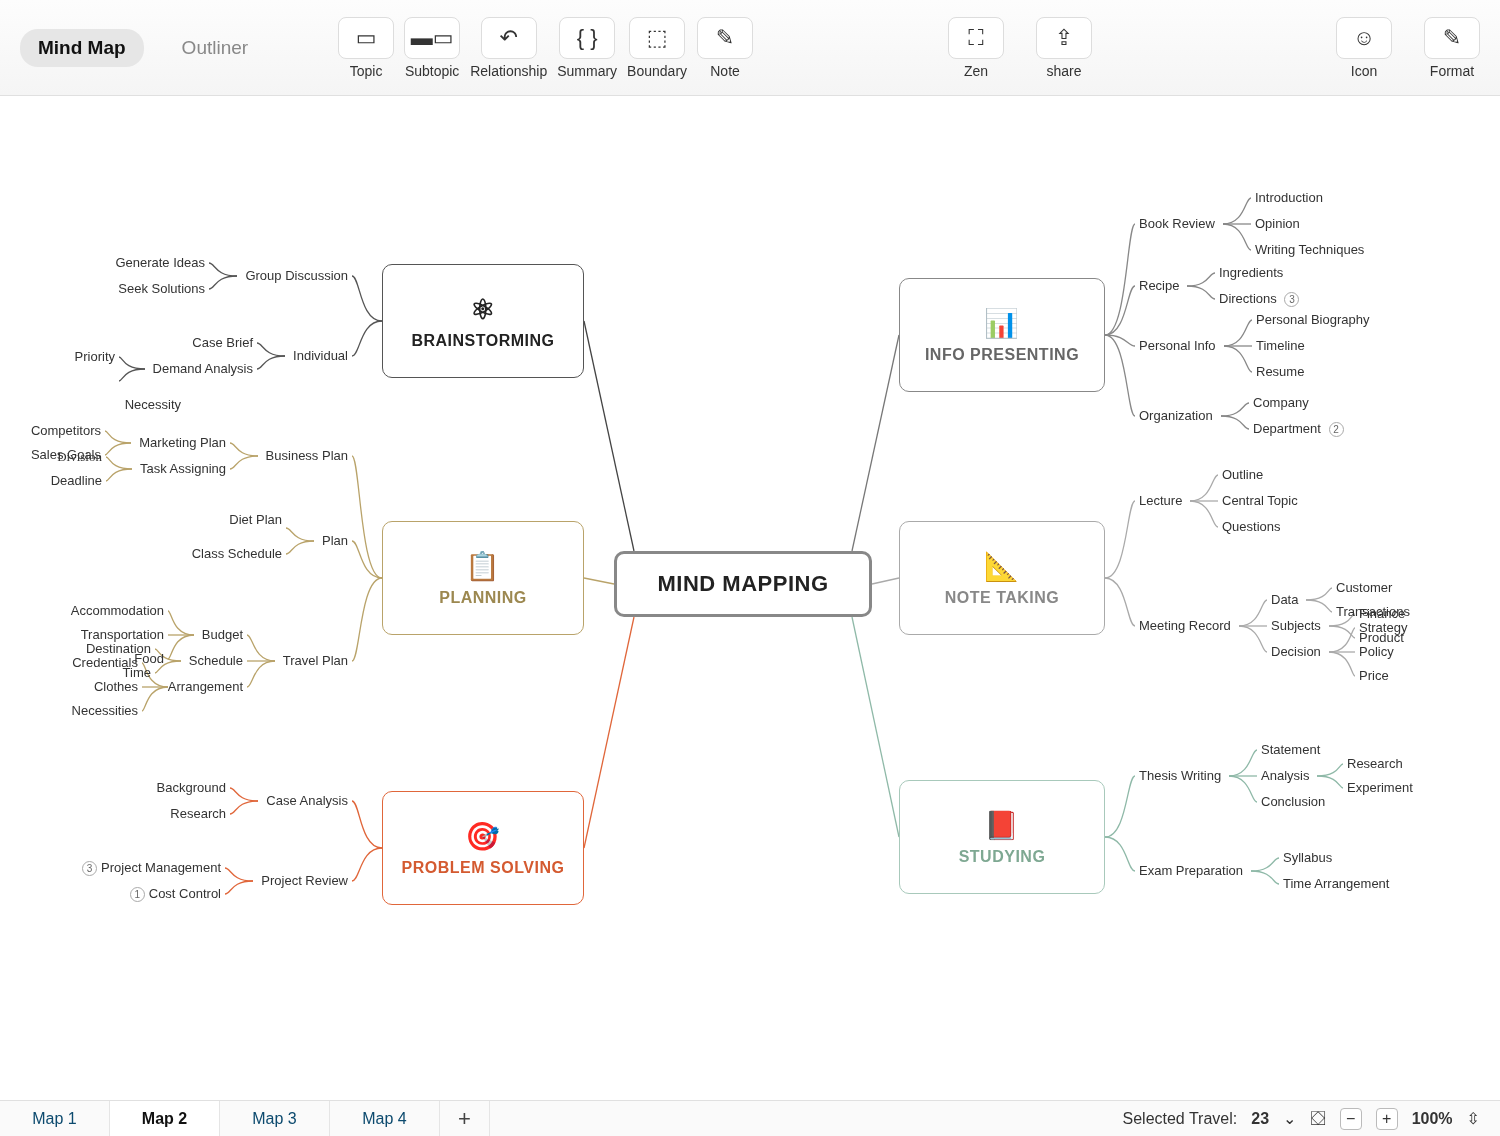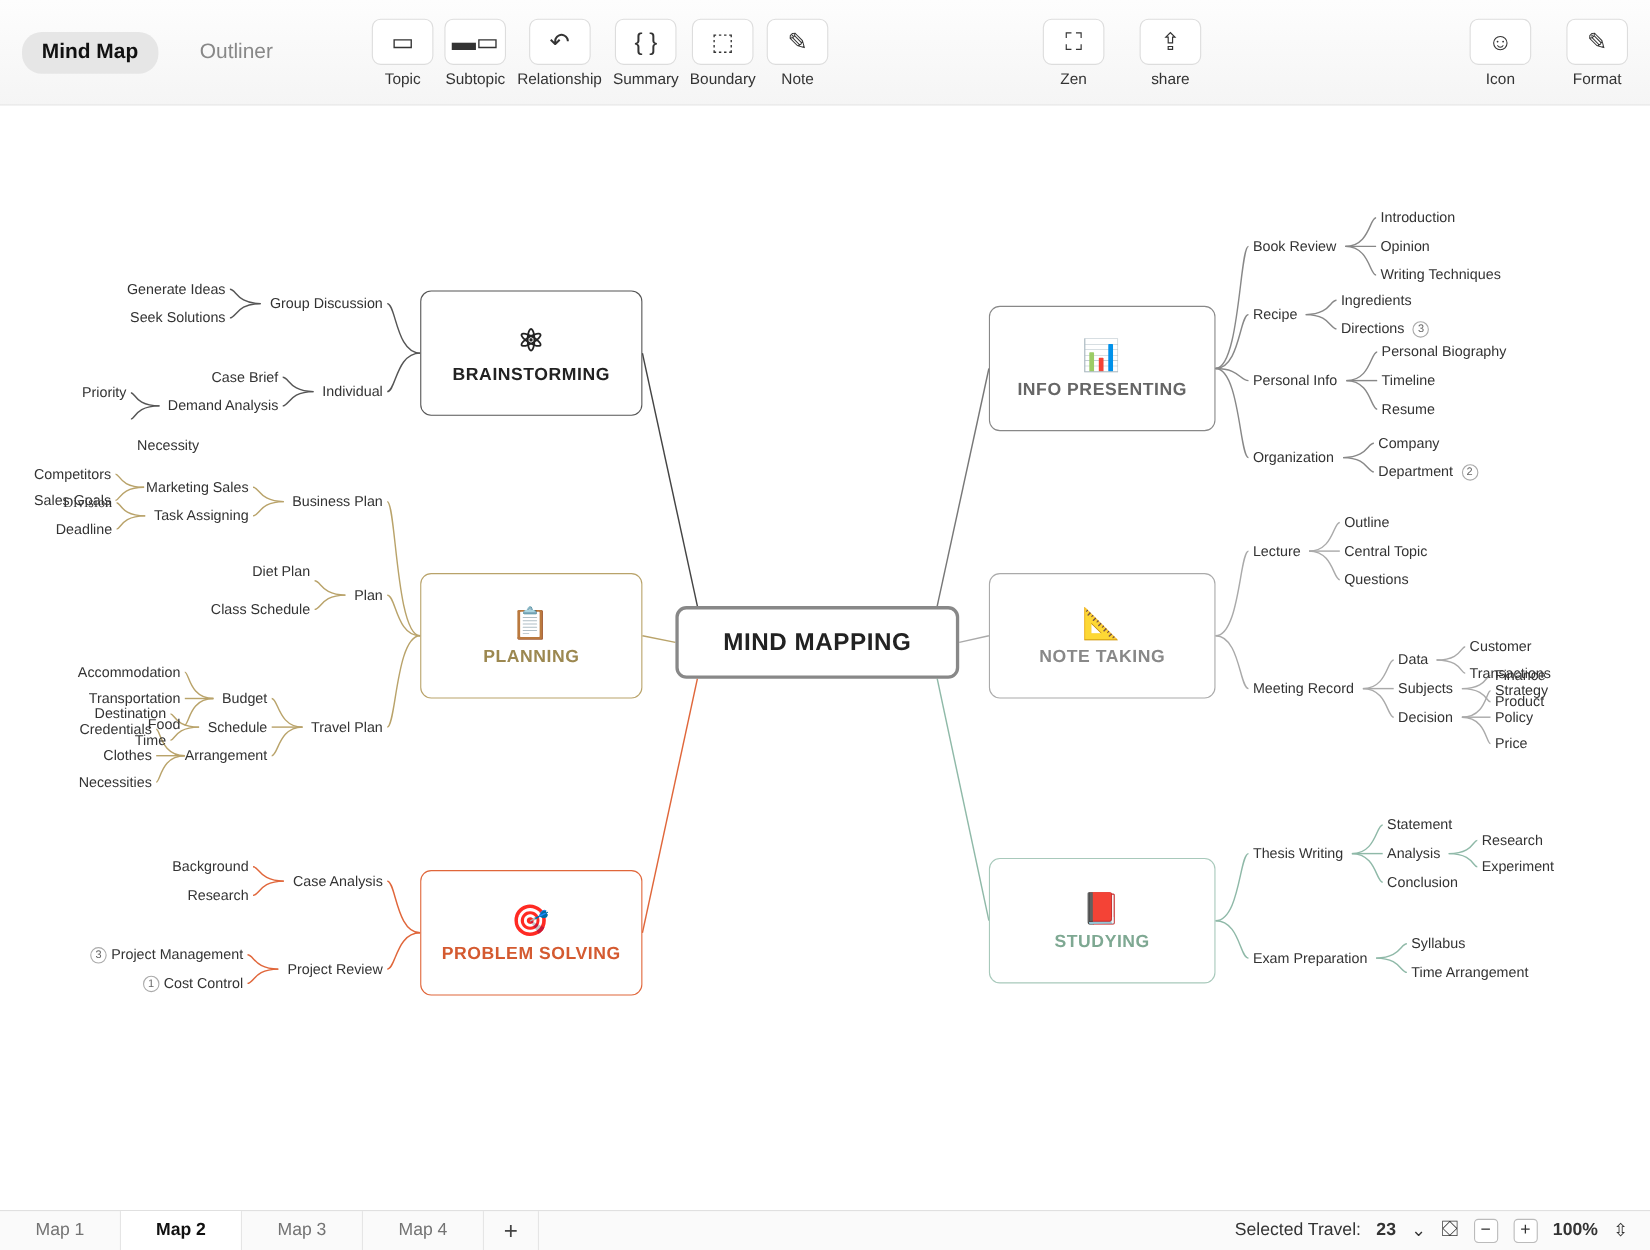--- a/index.html
+++ b/index.html
@@ -15,21 +15,21 @@
 .canvas{position:absolute;top:96px;left:0;right:0;bottom:36px;background:#fff;overflow:hidden}
 .node{position:absolute;background:#fff;border:1.5px solid #777;border-radius:10px;display:flex;flex-direction:column;align-items:center;justify-content:center;gap:6px;font-weight:700;letter-spacing:.5px;cursor:pointer;text-align:center;padding:6px}
 .node .ic{font-size:28px}
 .central{border:3px solid #888;font-size:22px;font-weight:800}
 .leaf{position:absolute;font-size:13px;color:#333;white-space:nowrap}
 .leaf.r{text-align:left}
 .leaf.l{text-align:right}
 .badge{display:inline-flex;align-items:center;justify-content:center;width:15px;height:15px;border:1px solid #aaa;border-radius:50%;font-size:10px;vertical-align:middle;margin:0 4px;color:#666}
 svg.wires{position:absolute;inset:0;pointer-events:none}
 .bottom{position:absolute;bottom:0;left:0;right:0;height:36px;background:#fafafa;border-top:1px solid #e0e0e0;display:flex;align-items:center;font-size:16px}
-.tab{width:110px;height:36px;display:flex;align-items:center;justify-content:center;border-right:1px solid #e5e5e5;cursor:pointer;color:#737373}
+.tab{width:110px;height:36px;display:flex;align-items:center;justify-content:center;border-right:1px solid #e5e5e5;cursor:pointer;color:#0c4a6e}
 .tab.active{background:#fff;color:#111;font-weight:600}
 .status-r{margin-left:auto;display:flex;align-items:center;gap:14px;padding-right:20px;color:#333;font-size:16px}
 .zbtn{width:22px;height:22px;border:1px solid #bbb;border-radius:4px;display:flex;align-items:center;justify-content:center;cursor:pointer;font-size:16px;background:#fff}
 </style>
 </head>
 <body>
 
 <div class="toolbar">
   <div class="view-toggle">
     <div class="vt active">Mind Map</div>
@@ -197,21 +197,21 @@
 <div id="leaves">
       <div class="leaf l" style="top: 172px; right: 1152px;">Group Discussion</div>
       <div class="leaf l" style="top: 159px; right: 1295px;">Generate Ideas</div>
       <div class="leaf l" style="top: 185px; right: 1295px;">Seek Solutions</div>
       <div class="leaf l" style="top: 252px; right: 1152px;">Individual</div>
       <div class="leaf l" style="top: 239px; right: 1247px;">Case Brief</div>
       <div class="leaf l" style="top: 265px; right: 1247px;">Demand Analysis</div>
       <div class="leaf l" style="top: 253px; right: 1385px;">Priority</div>
       <div class="leaf l" style="top: 277px; right: 1319px; margin-top: 24px;">Necessity</div>
       <div class="leaf l" style="top: 352px; right: 1152px;">Business Plan</div>
-      <div class="leaf l" style="top: 339px; right: 1274px;">Marketing Sales</div>
+      <div class="leaf l" style="top: 339px; right: 1274px;">Marketing Plan</div>
       <div class="leaf l" style="top: 327px; right: 1399px;">Competitors</div>
       <div class="leaf l" style="top: 351px; right: 1399px;">Sales Goals</div>
       <div class="leaf l" style="top: 365px; right: 1274px;">Task Assigning</div>
       <div class="leaf l" style="top: 353px; right: 1398px; font-family: Liberation Serif, serif;">Division</div>
       <div class="leaf l" style="top: 377px; right: 1398px;">Deadline</div>
       <div class="leaf l" style="top: 437px; right: 1152px;">Plan</div>
       <div class="leaf l" style="top: 416px; right: 1218px;">Diet Plan</div>
       <div class="leaf l" style="top: 450px; right: 1218px;">Class Schedule</div>
       <div class="leaf l" style="top: 557px; right: 1152px;">Travel Plan</div>
       <div class="leaf l" style="top: 531px; right: 1257px;">Budget</div>

